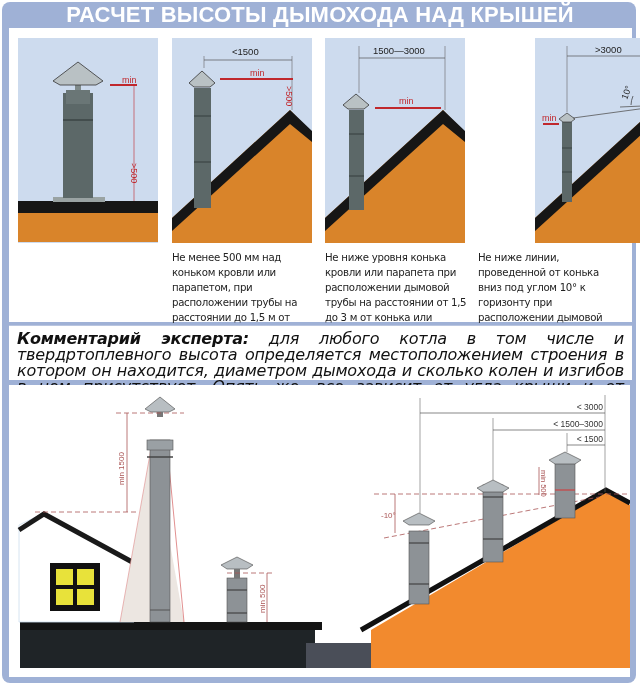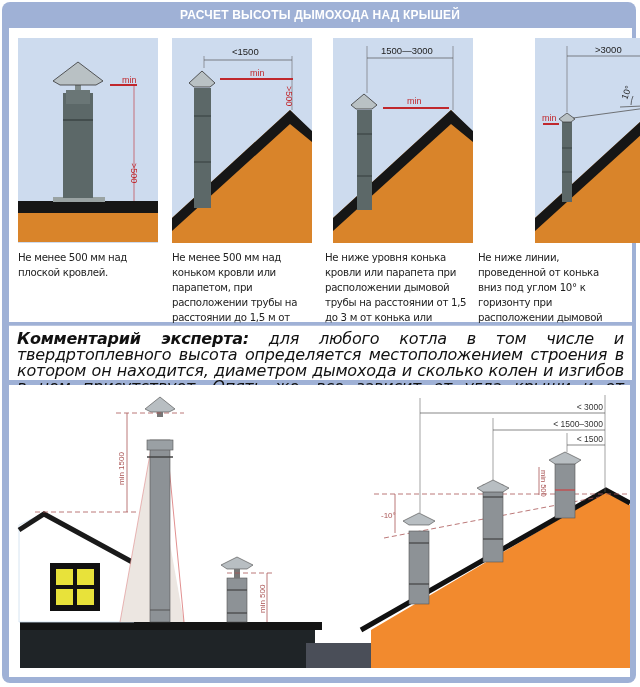--- a/index.html
+++ b/index.html
@@ -1,18 +1,18 @@
 <!DOCTYPE html>
 <html><head>
 <meta charset="utf-8">
 <style>
   html,body{margin:0;padding:0;background:#fff;}
   body{width:640px;height:687px;position:relative;overflow:hidden;font-family:"Liberation Sans",sans-serif;}
   .frame{position:absolute;left:2px;top:2px;width:634px;height:681px;background:#9fb1d6;border-radius:8px;}
-  .title{position:absolute;left:0;top:0;width:640px;height:30px;line-height:30px;text-align:center;color:#fff;font-weight:bold;font-size:12px;letter-spacing:0.2px;font-family:"Liberation Sans",sans-serif;}
+  .title{position:absolute;left:0;top:0;width:640px;height:30px;line-height:30px;text-align:center;color:#fff;font-weight:bold;font-size:22px;letter-spacing:0.2px;font-family:"Liberation Sans",sans-serif;}
   .top-area{position:absolute;left:9px;top:28px;width:623px;height:294px;background:#fff;}
   .panel{position:absolute;top:10px;width:140px;height:205px;}
   .panel svg{position:absolute;left:0;top:0;}
   .caption{position:absolute;top:222px;width:146px;font-size:10.2px;line-height:15px;color:#222;font-family:"DejaVu Sans",sans-serif;letter-spacing:-0.3px;}
   .comment{position:absolute;left:9px;top:325px;width:623px;height:54px;background:#fff;border-top:1px solid #b9c5df;}
   .comment p{margin:5px 8px 0 8px;font-size:16px;line-height:16px;font-style:italic;color:#111;text-align:justify;font-family:"DejaVu Sans",sans-serif;letter-spacing:-0.2px;}
   .comment b{font-weight:bold;}
   .bottom-area{position:absolute;left:9px;top:385px;width:621px;height:292px;background:#fff;}
   .bottom-area svg{position:absolute;left:0;top:0;}
 </style>
@@ -54,21 +54,21 @@
       <line x1="32" y1="18" x2="32" y2="30" stroke="#666" stroke-width="0.6"></line>
       <line x1="120" y1="18" x2="120" y2="72" stroke="#666" stroke-width="0.6"></line>
       <line x1="32" y1="22" x2="120" y2="22" stroke="#555" stroke-width="0.7"></line>
       <text x="60" y="17" font-size="9.5" fill="#222" font-family="Liberation Sans, sans-serif">&lt;1500</text>
       <line x1="48" y1="41" x2="121" y2="41" stroke="#c0282d" stroke-width="2"></line>
       <text x="78" y="38" font-size="9" fill="#c0282d" font-family="Liberation Sans, sans-serif">min</text>
       <text x="0" y="0" font-size="9" fill="#c0282d" font-family="Liberation Sans, sans-serif" transform="translate(114,48) rotate(90)">&gt;500</text>
     </svg>
   </div>
 
-  <div class="panel" style="left:324px;padding-left:16px;">
+  <div class="panel" style="left:316px;padding-left:16px;">
     <svg width="140" height="205" viewBox="0 0 140 205">
       <rect x="0" y="0" width="140" height="205" fill="#cddbee"></rect>
       <polygon points="0,205 0,180 118,72 140,95 140,205" fill="#d9842a"></polygon>
       <polygon points="0,180 118,72 140,93 140,104 118,86 0,193" fill="#161616"></polygon>
       <rect x="24" y="72" width="15" height="100" fill="#5c6868"></rect>
       <line x1="24" y1="96" x2="39" y2="96" stroke="#3b4545" stroke-width="1.2"></line>
       <line x1="24" y1="138" x2="39" y2="138" stroke="#3b4545" stroke-width="1.2"></line>
       <polygon points="18,67 31,56 44,67 39,71 23,71" fill="#b9c1c4" stroke="#333" stroke-width="0.8"></polygon>
       <line x1="34" y1="8" x2="34" y2="55" stroke="#666" stroke-width="0.6"></line>
       <line x1="120" y1="8" x2="120" y2="72" stroke="#666" stroke-width="0.6"></line>
@@ -94,21 +94,20 @@
       <text x="60" y="15" font-size="9.5" fill="#222" font-family="Liberation Sans, sans-serif">&gt;3000</text>
       <line x1="38" y1="80" x2="119" y2="69" stroke="#555" stroke-width="0.8"></line>
       <line x1="85" y1="69" x2="130" y2="67" stroke="#555" stroke-width="0.8"></line>
       <path d="M96,67 A25,25 0 0 1 98,58" fill="none" stroke="#333" stroke-width="0.7"></path>
       <text x="0" y="0" font-size="9" fill="#222" font-family="Liberation Sans, sans-serif" transform="translate(92,62) rotate(-70)">10°</text>
       <line x1="8" y1="86" x2="24" y2="86" stroke="#c0282d" stroke-width="2"></line>
       <text x="7" y="83" font-size="9" fill="#c0282d" font-family="Liberation Sans, sans-serif">min</text>
     </svg>
   </div>
 
-  <div class="caption" style="left:9px;">Не менее 500 мм над плоской кровлей.</div>
   <div class="caption" style="left:163px;">Не менее 500 мм над коньком кровли или парапетом, при расположении трубы на расстоянии до 1,5 м от конька или парапета.</div>
   <div class="caption" style="left:316px;">Не ниже уровня конька кровли или парапета при расположении дымовой трубы на расстоянии от 1,5 до 3 м от конька или парапета.</div>
   <div class="caption" style="left:469px;">Не ниже линии, проведенной от конька вниз под углом 10° к горизонту при расположении дымовой трубы от конька или парапета более 3 м.</div>
 </div>
 
 <div class="comment">
   <p><b>Комментарий эксперта:</b><span> для любого котла в том числе и твердртоплевного высота определяется местоположением строения в котором он находится, диаметром дымохода и сколько колен и изгибов в нем присутствует. Опять же, все зависит от угла крыши и от расстояния до конька.</span></p>
 </div>
 
 <div class="bottom-area">

